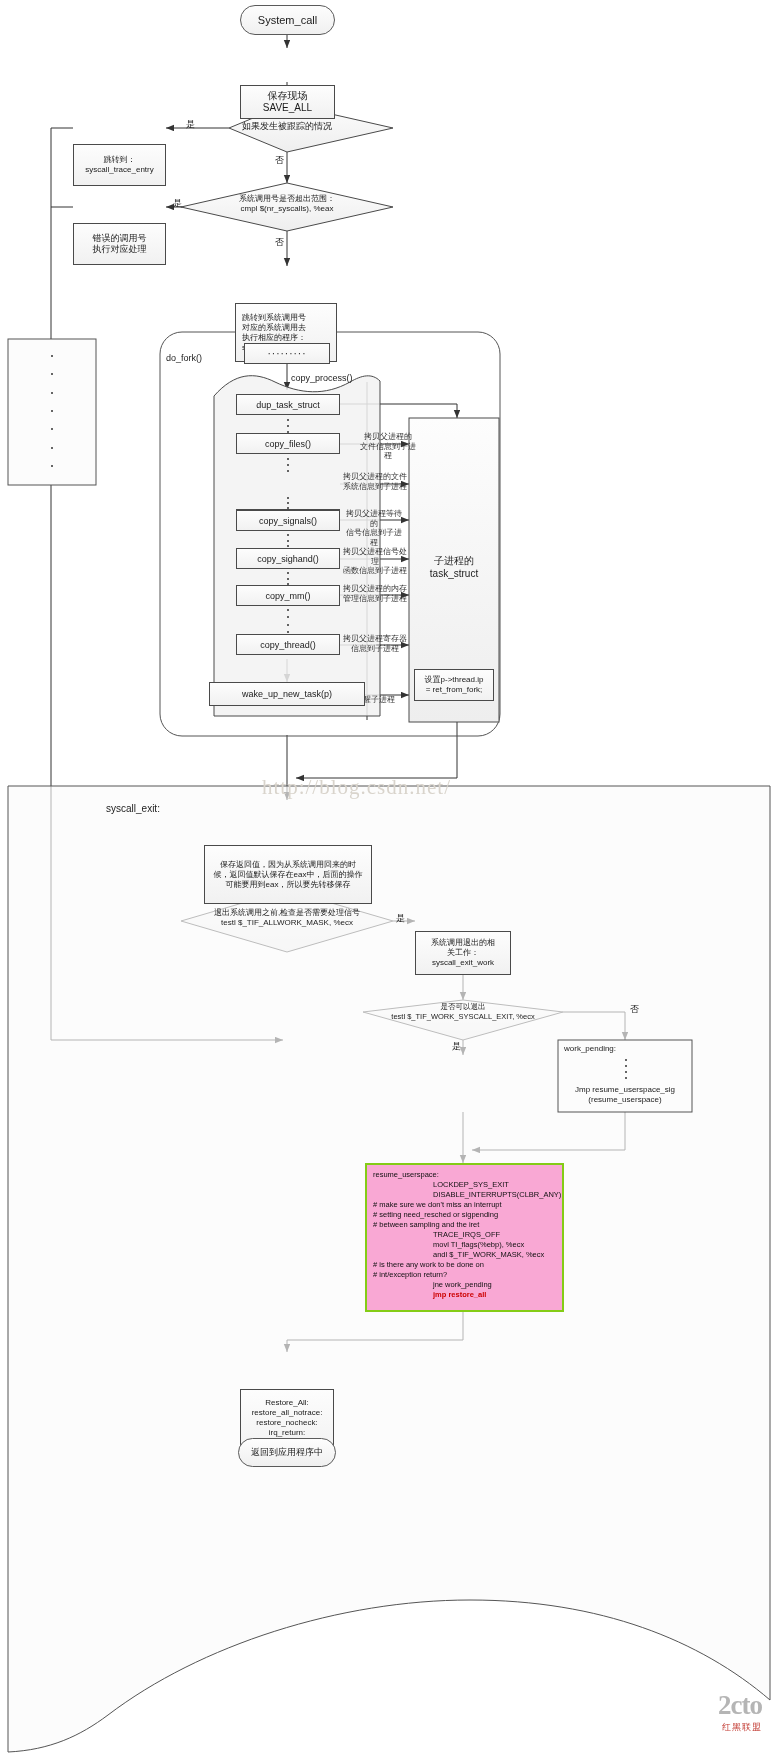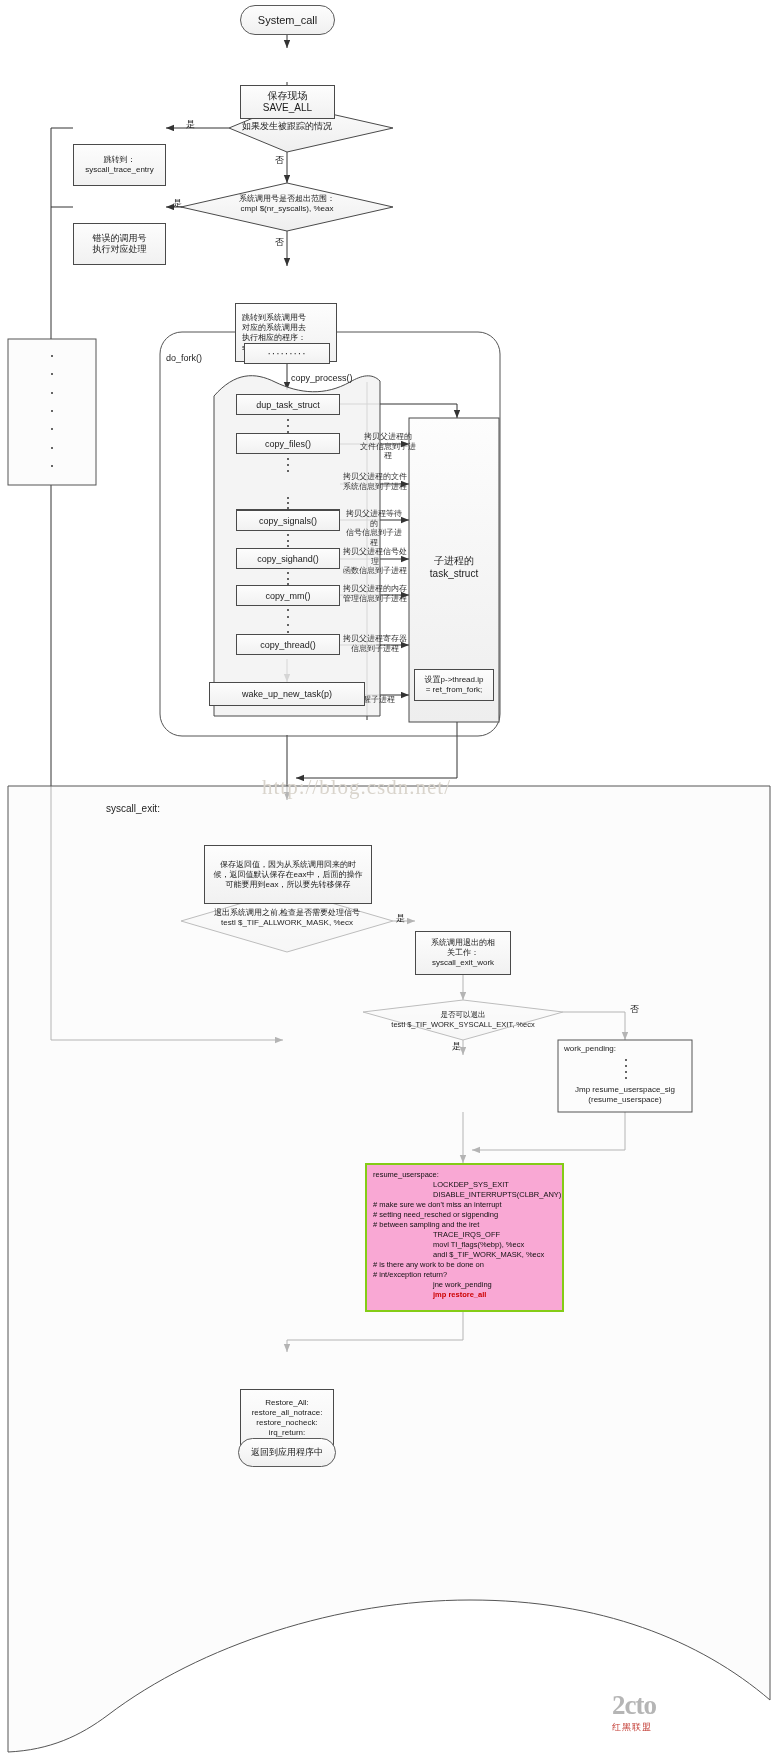--- a/index.html
+++ b/index.html
@@ -20,21 +20,21 @@
             pointer-events:none;}
 
   .smalltxt{font-size:8px;color:#333;line-height:1.2;}
 
   .vdots{position:absolute;display:flex;flex-direction:column;align-items:center;
          justify-content:space-between;}
   .vdots i{display:block;width:2px;height:2px;background:#333;border-radius:50%;}
 
   .watermark{position:absolute;font-family:"Liberation Serif",serif;color:#d9d4cc;
              font-size:21px;letter-spacing:1px;white-space:nowrap;}
-  .logo{position:absolute;}
+  .logo{position:absolute;text-align:right;}
   .logo .big{font-family:"Liberation Serif",serif;font-size:27px;color:#b5b5b5;
              font-weight:bold;letter-spacing:-1px;}
   .logo .sub{font-size:9px;color:#c23a32;letter-spacing:1px;}
   svg.overlay{position:absolute;left:0;top:0;width:778px;height:1761px;pointer-events:none;}
 </style>
 </head>
 <body>
 
 <div id="canvas">
 
@@ -331,21 +331,21 @@
   <div class="lbl" style="left:396px;top:912px;font-size:9px;">
     <span>是</span>
   </div>
 
   <div class="node rect txt" style="left:415px;top:894px;width:96px;height:44px;font-size:8px;flex-direction:column;">
     <span>系统调用退出的相</span>
     <span>关工作：</span>
     <span>syscall_exit_work</span>
   </div>
 
-  <div class="dia-text" style="left:364px;top:1002px;width:198px;font-size:7.5px;margin-top:8px;">
+  <div class="dia-text" style="left:364px;top:1002px;width:198px;font-size:7.5px;">
     <div>是否可以退出</div>
     <div>testl $_TIF_WORK_SYSCALL_EXIT, %ecx</div>
   </div>
   <div class="lbl" style="left:630px;top:1003px;font-size:9px;">
     <span>否</span>
   </div>
   <div class="lbl" style="left:452px;top:1040px;font-size:9px;">
     <span>是</span>
   </div>
 

